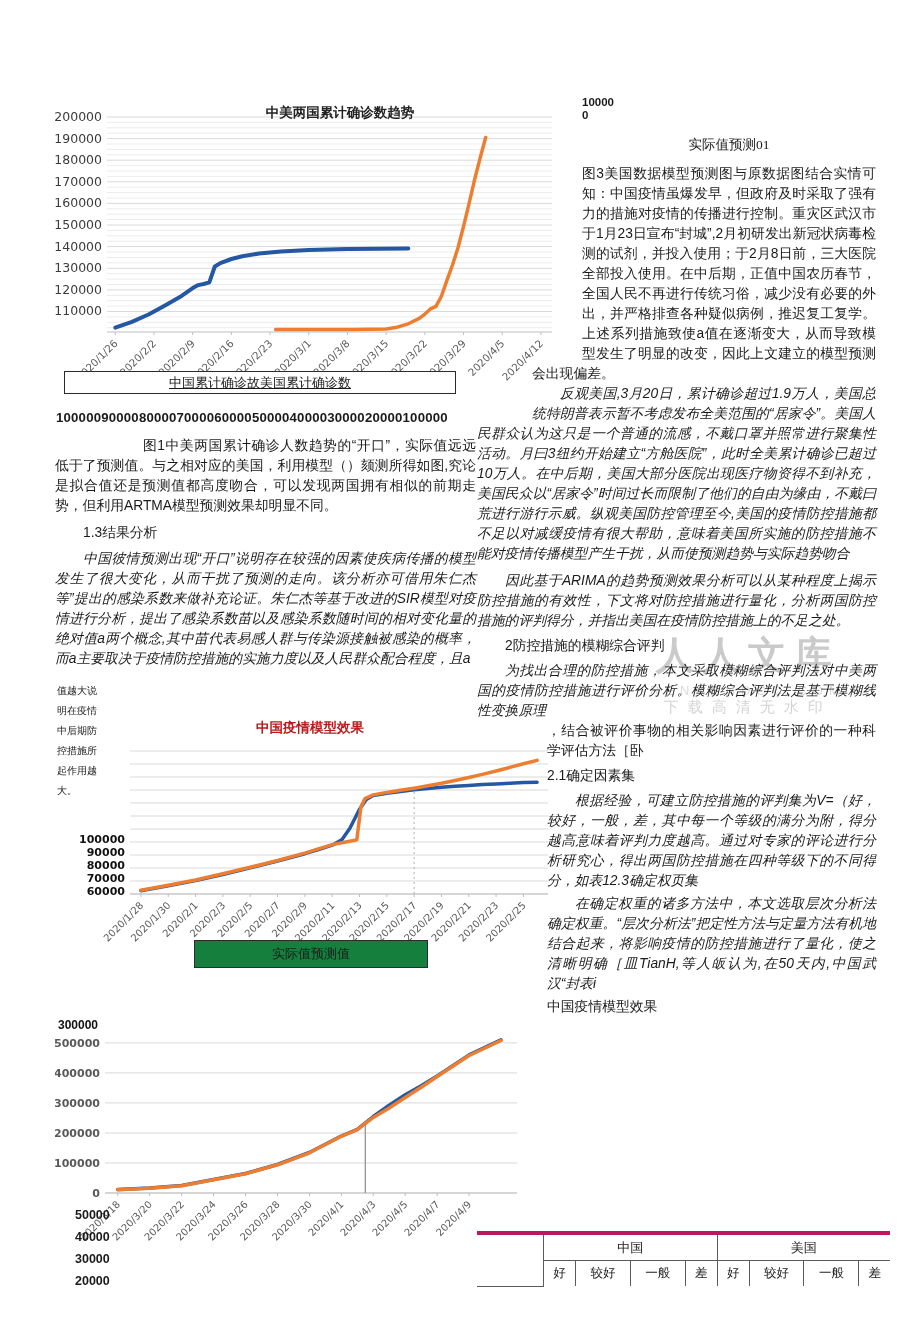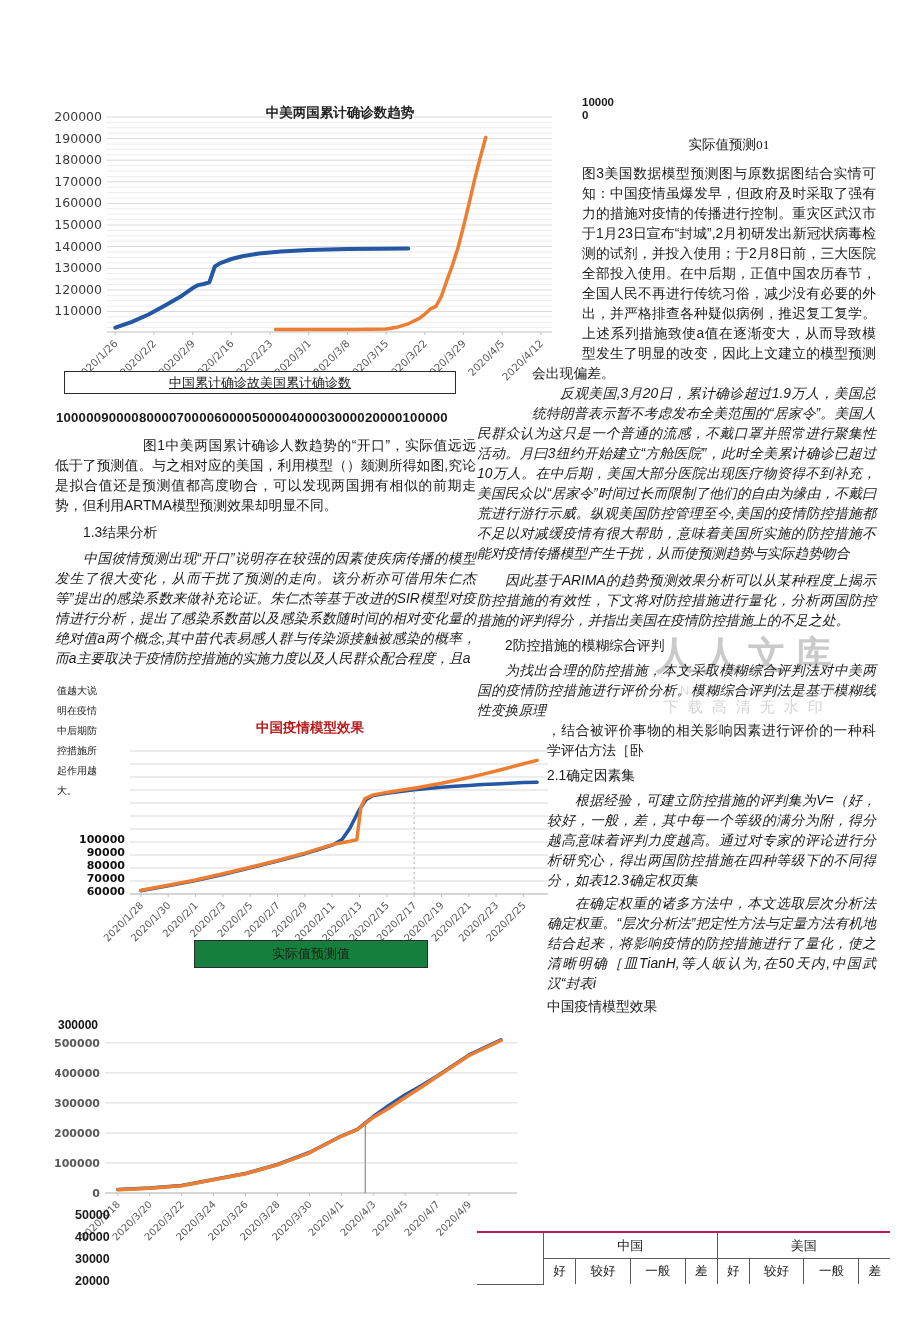--- a/index.html
+++ b/index.html
@@ -46,21 +46,21 @@
   .spB{width:70px;height:352px;clear:left;}
   .stray10k{font-size:11.5px;font-weight:bold;line-height:13px;}
   .stray10k .shift{padding-left:17px;}
   .centerline{text-align:center;margin-top:13px !important;font-size:13.5px;font-family:Liberation Serif, serif;}
   .mt9{margin-top:9px !important;}
   .mt7{margin-top:7px !important;}
   .mt3{margin-top:3px !important;}
   .h-right{margin:5px 0 5px 28px !important;}
   
   .score-table-wrap{left:477px;top:1231px;width:413px;z-index:2;}
-  table.score{border-collapse:collapse;width:100%;border-top:2px solid #be185d;
+  table.score{border-collapse:collapse;width:100%;border-top:4px solid #be185d;
               font-size:12.5px;color:#1a1a1a;}
   table.score td{border-left:1px solid #5a5a5a;text-align:center;height:25px;padding:0 2px;}
   table.score td.stub{border-left:none;width:62px;}
   table.score tr.grp td{border-bottom:1.4px solid #5a5a5a;font-size:13px;}
 </style>
 </head>
 <body>
 
 <div class="abs watermark">
   <div class="wm1">人人文库</div>

